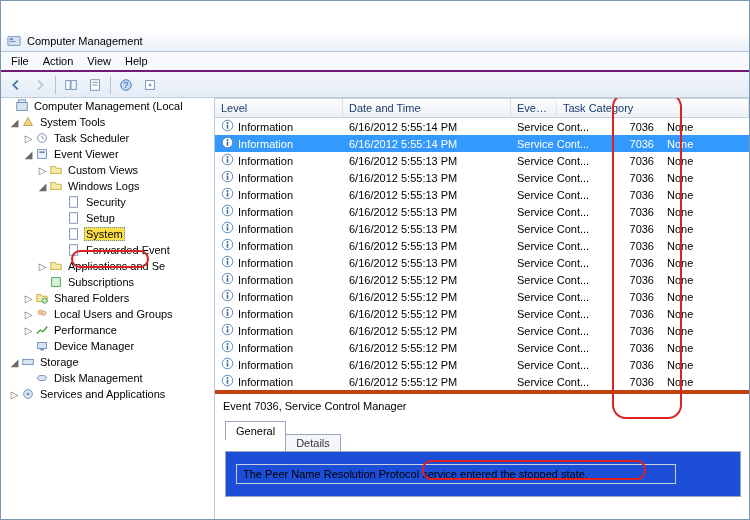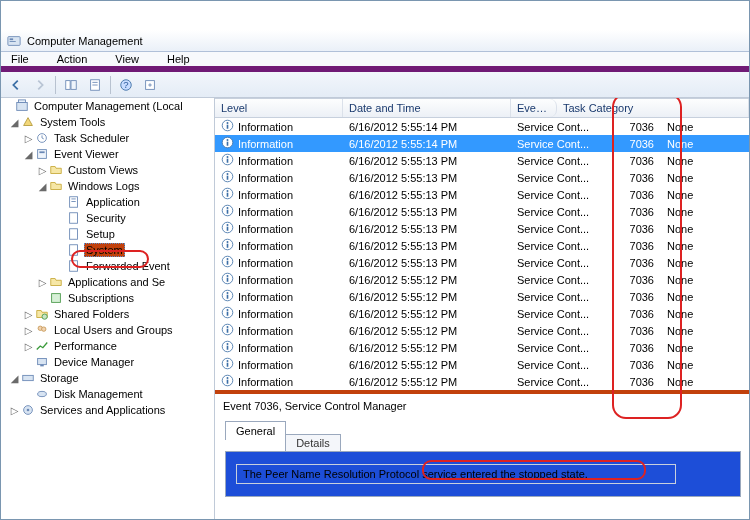--- a/index.html
+++ b/index.html
@@ -1,31 +1,31 @@
 <!DOCTYPE html>
 <html><head>
 <meta charset="utf-8">
 <style>
 * { box-sizing: border-box; font-family: "Segoe UI", Tahoma, sans-serif; font-size: 11px; }
 body { margin: 0; width: 750px; height: 520px; background: #fff; overflow: hidden; border:1px solid #7a96b0;}
 .title-bar { height: 22px; background: linear-gradient(#fff,#eaf0f8); display:flex; align-items:center; padding:0 6px; border-bottom:1px solid #b0c0d8;margin-top:29px;}
 .title-bar .sys-icon { width:14px; height:14px; margin-right:6px; }
-.menu-bar { height:20px; display:flex; align-items:center; padding:0 4px; gap:16px; background:#f7f9fc; border-bottom:6px solid #701a75;}
+.menu-bar { height:20px; display:flex; align-items:center; padding:0 4px; gap:2px; background:#f7f9fc; border-bottom:2px solid #701a75;}
 .menu-bar span { padding:2px 6px; }
 .toolbar { height:26px; display:flex; align-items:center; padding:0 4px; gap:2px; background:linear-gradient(#f2f6fb,#e4ecf6); border-bottom:1px solid #c0cad8;}
 .tb-btn { width:22px; height:22px; display:flex; align-items:center; justify-content:center; border:1px solid transparent; border-radius:2px;}
 .tb-btn svg{width:14px;height:14px;}
 .tb-sep{width:1px;height:18px;background:#b8c2d0;margin:0 2px;}
 .main { display:flex; height:calc(100% - 68px); }
 .tree { width:214px; border-right:1px solid #c0cad8; overflow:hidden; background:#fff;}
 .tnode { display:flex; align-items:center; height:16px; white-space:nowrap; }
 .tnode .exp { width:11px; text-align:center; color:#6a6a6a; font-size:10px; cursor:default;}
 .tnode .ticon { width:16px; height:14px; display:flex; align-items:center; justify-content:center; margin-right:2px;}
 .tnode .ticon svg{width:14px;height:14px;}
-.tnode.sel .lbl{ background:#c2410c; border:1px dotted #5a8fcf; padding:0 1px;}
+.tnode.sel .lbl{ background:#fde047; border:1px dotted #5a8fcf; padding:0 1px;}
 .lbl{padding:0 2px;}
 .red-ring{position:absolute; border:2px solid #d22; border-radius:12px; pointer-events:none;}
 .right { flex:1; display:flex; flex-direction:column; overflow:hidden;}
 .grid-head { display:flex; background:linear-gradient(#fdfefe,#ecf0f6); border-bottom:1px solid #c7d0dd; border-top:1px solid #c7d0dd;}
 .grid-head .col, .row .col { padding:3px 6px; border-right:1px solid #dbe1ea; overflow:hidden; white-space:nowrap; text-overflow:ellipsis;}
 .grid-head .col{font-weight:400; color:#1a3a6e;}
 .grid-body{overflow:hidden;}
 .row{display:flex; height:17px; align-items:center;}
 .row.sel{background:#3399ff; color:#fff;}
 .row .col{border-right:1px solid transparent;}
@@ -164,31 +164,20 @@
             <path d="M2 4h5l1 2h6v6H2z" fill="#f6e7a6" stroke="#c7a93a"></path>
           </svg>
         </span>
         <span class="lbl">Windows Logs</span>
       </div>
     <div class="tnode" style="padding-left:54px">
         <span class="exp"></span>
         <span class="ticon">
           <svg viewBox="0 0 16 16">
             <rect x="3" y="2" width="9" height="12" fill="#fff" stroke="#6a88b5"></rect>
-            <rect x="5" y="4" width="5" height="1" fill="#6a88b5"></rect>
-            <rect x="5" y="7" width="5" height="1" fill="#6a88b5"></rect>
-          </svg>
-        </span>
-        <span class="lbl">Application</span>
-      </div>
-    <div class="tnode" style="padding-left:54px">
-        <span class="exp"></span>
-        <span class="ticon">
-          <svg viewBox="0 0 16 16">
-            <rect x="3" y="2" width="9" height="12" fill="#fff" stroke="#6a88b5"></rect>
           </svg>
         </span>
         <span class="lbl">Security</span>
       </div>
     <div class="tnode" style="padding-left:54px">
         <span class="exp"></span>
         <span class="ticon">
           <svg viewBox="0 0 16 16">
             <rect x="3" y="2" width="9" height="12" fill="#fff" stroke="#6a88b5"></rect>
           </svg>

